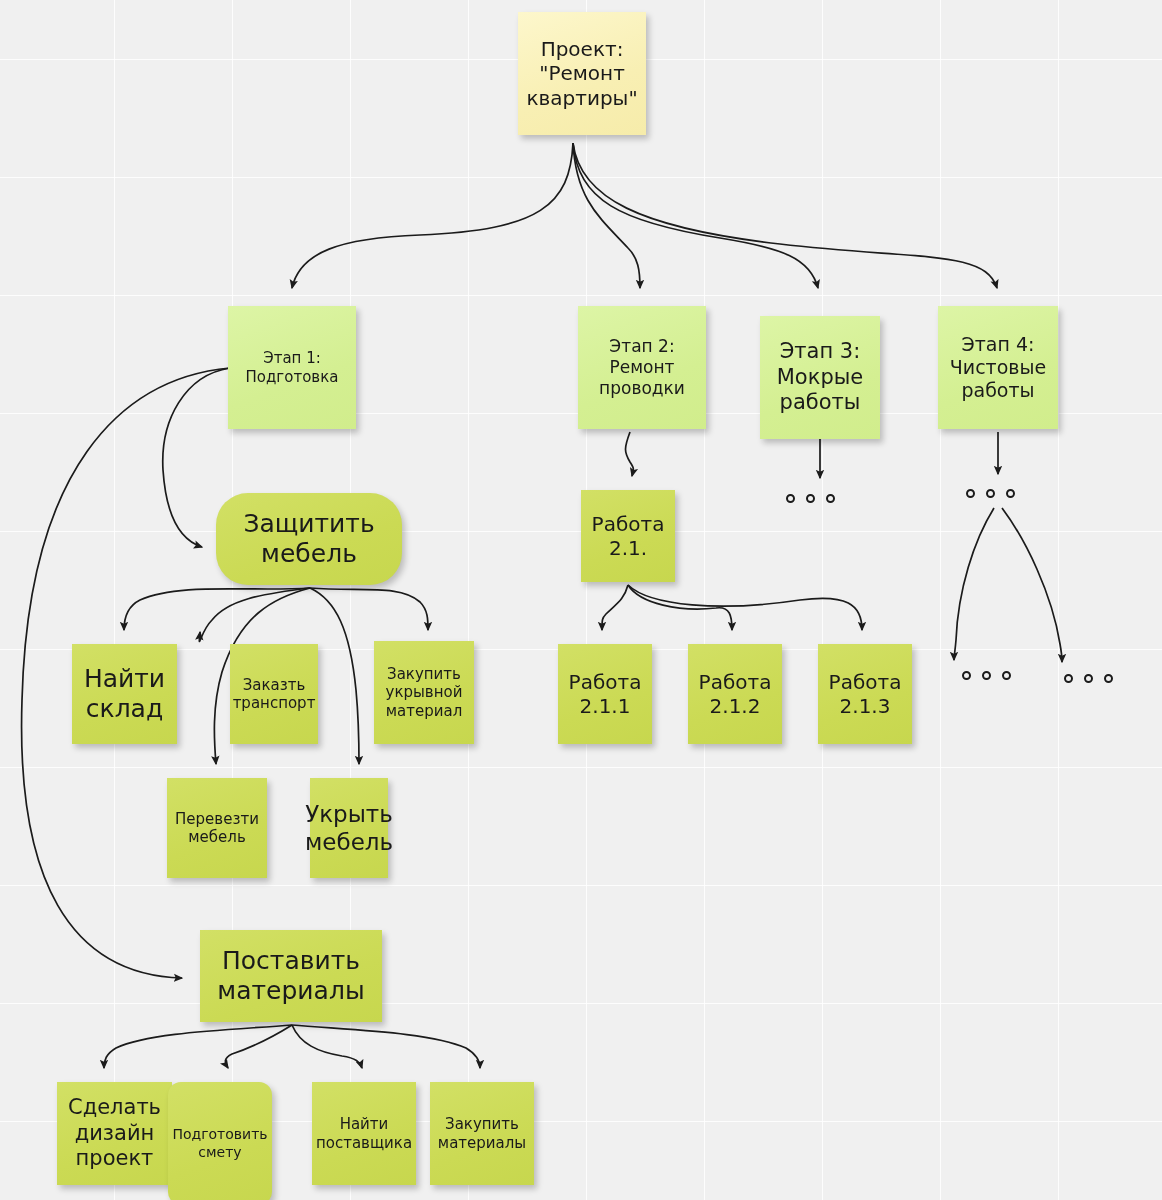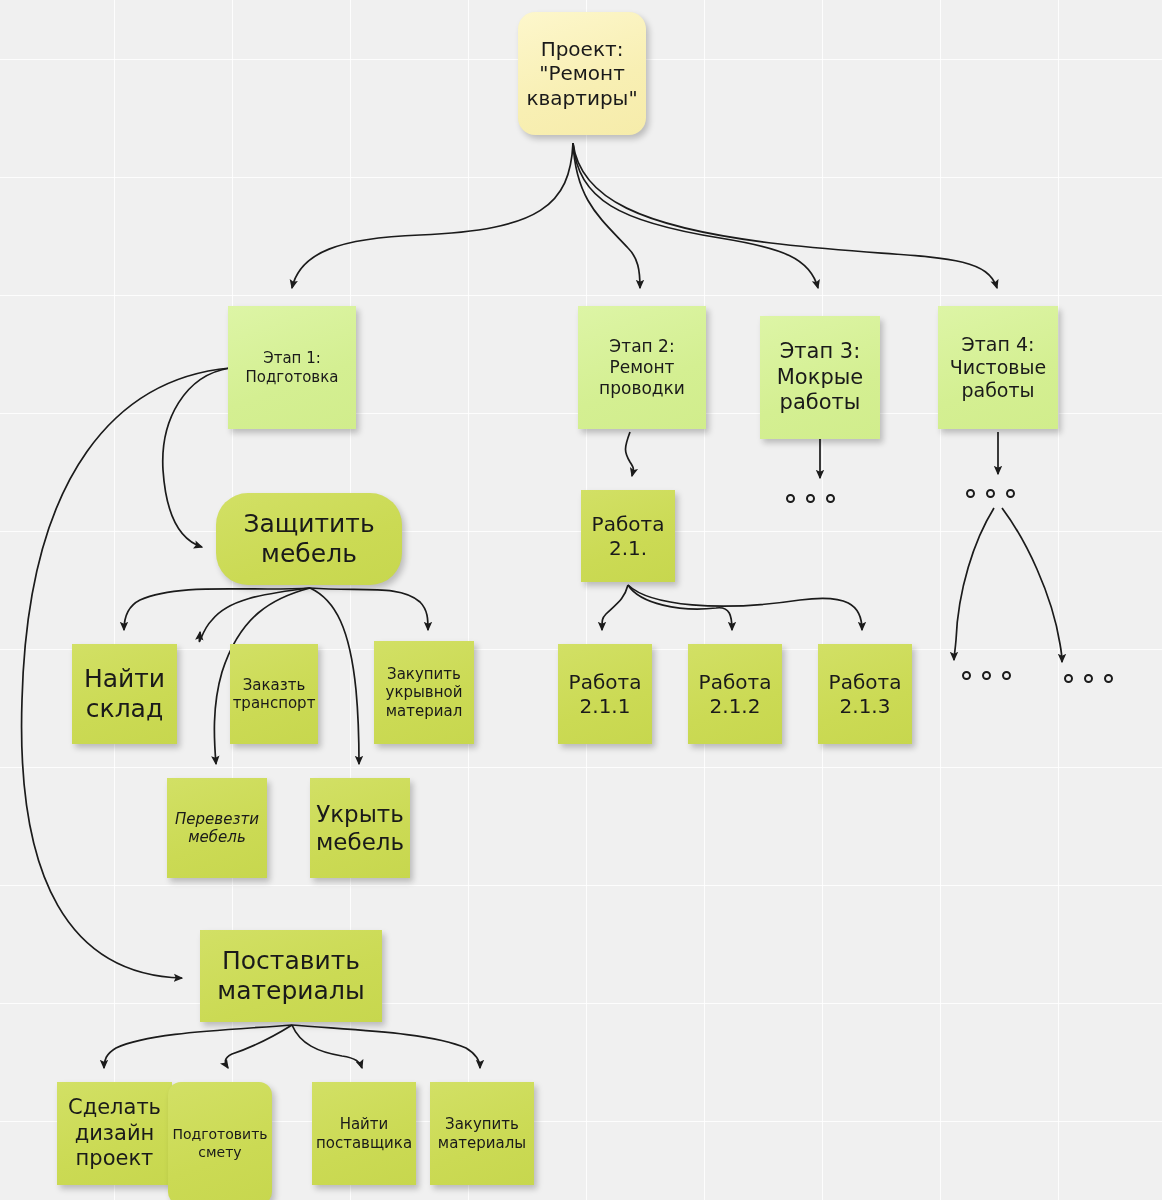--- a/index.html
+++ b/index.html
@@ -39,21 +39,20 @@
     text-align: center;
     color: #1a1a1a;
     line-height: 1.22;
     white-space: pre-line;
     box-shadow: 3px 4px 6px rgba(0,0,0,0.22);
     padding: 2px 4px;
   }
   .node.root {
     background: #fbf3bf;
     background-image: linear-gradient(160deg, #fdf7cc 0%, #f8efb3 60%, #f6ecaa 100%);
-    border-radius: 17px;
   }
   .node.stage {
     background: #d8f29a;
     background-image: linear-gradient(160deg, #ddf5a6 0%, #d4ef92 60%, #d1ed8c 100%);
   }
   .node.task {
     background: #ccdb56;
     background-image: linear-gradient(160deg, #d2e065 0%, #cbda54 60%, #c7d74e 100%);
   }
   .ellipsis {
@@ -134,23 +133,23 @@
 
   <div class="node task" style="left:216px; top:493px; width:186px; height:92px; font-size:25px;border-radius:32px;">Защитить
 мебель</div>
   <div class="node task" style="left:72px; top:644px; width:105px; height:100px; font-size:25px;">Найти
 склад</div>
   <div class="node task" style="left:230px; top:644px; width:88px; height:100px; font-size:15px;">Заказть
 транспорт</div>
   <div class="node task" style="left:374px; top:641px; width:100px; height:103px; font-size:15px;">Закупить
 укрывной
 материал</div>
-  <div class="node task" style="left:167px; top:778px; width:100px; height:100px; font-size:15px;font-style:italic;">Перевезти
+  <div class="node task" style="left:167px; top:778px; width:100px; height:100px; font-size:15px;">Перевезти
 мебель</div>
-  <div class="node task" style="left:310px; top:778px; width:100px; height:100px; font-size:23px;">Укрыть
+  <div class="node task" style="left:310px; top:778px; width:78px; height:100px; font-size:23px;">Укрыть
 мебель</div>
 
   <div class="node task" style="left:200px; top:930px; width:182px; height:92px; font-size:25px;">Поставить
 материалы</div>
   <div class="node task" style="left:57px; top:1082px; width:115px; height:103px; font-size:21px;">Сделать
 дизайн
 проект</div>
   <div class="node task" style="left:168px; top:1082px; width:104px; height:123px; font-size:14px;border-radius:13px;">Подготовить
 смету</div>
   <div class="node task" style="left:312px; top:1082px; width:104px; height:103px; font-size:15px;">Найти

